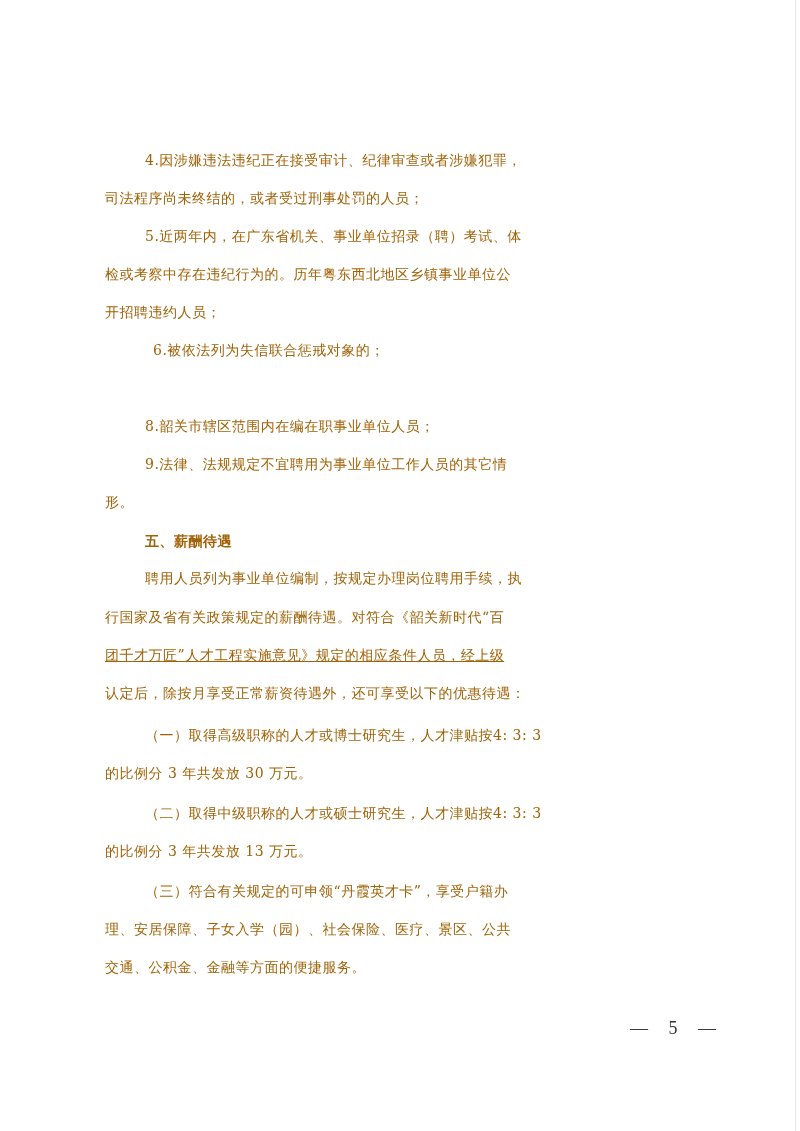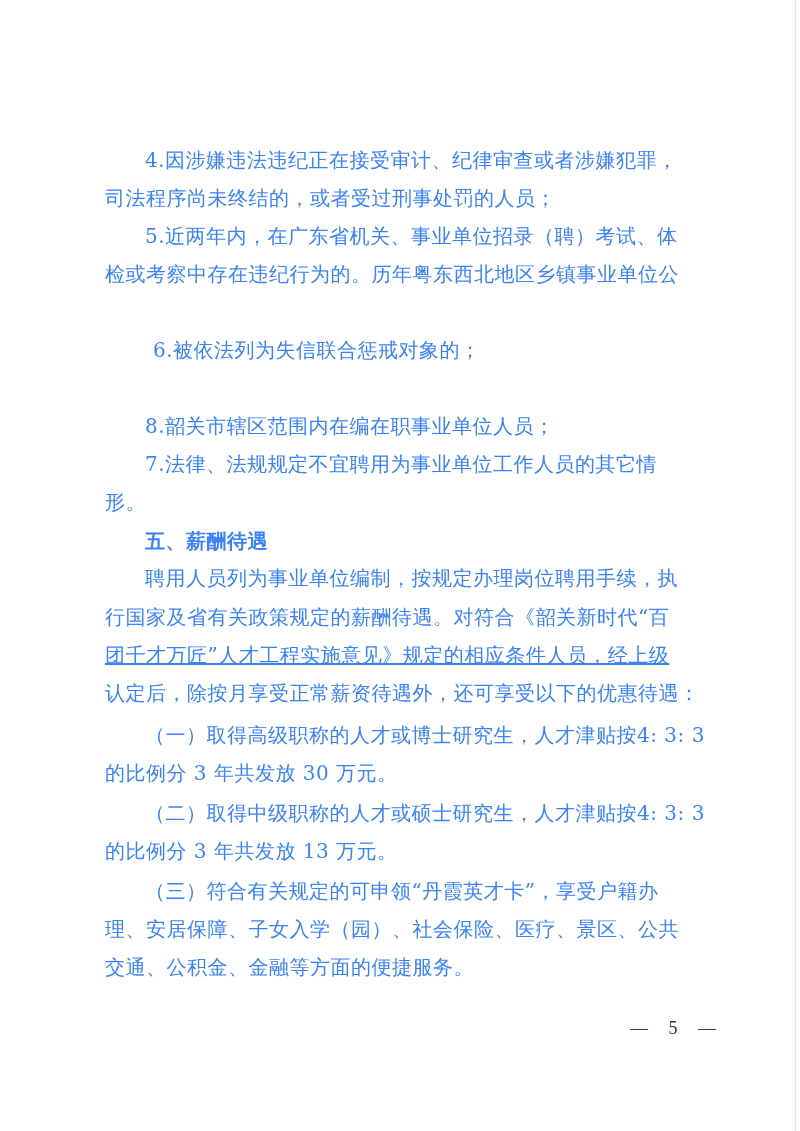--- a/index.html
+++ b/index.html
@@ -2,46 +2,47 @@
 <html><head>
   <meta charset="utf-8">
   <style>
     html, body { margin:0; padding:0; }
     body {
       width:800px; height:1131px; background:#ffffff; position:relative; overflow:hidden;
       font-family: "DejaVu Serif", "Liberation Serif", serif; color:#222;
     }
     .page { position:absolute; left:0; top:0; width:800px; height:1131px; }
     .line {
-      position:absolute; font-size:20px; line-height:24px; white-space:nowrap;
-      letter-spacing:0.5px; color:#3b82f6;
+      position:absolute; font-size:14px; line-height:24px; white-space:nowrap;
+      letter-spacing:0.5px; color:#a16207;
     }
     .heading { font-family: "DejaVu Sans", "Liberation Sans", sans-serif; font-weight:bold;text-align:center; }
     .pagenum {
       position:absolute; left:630px; top:1018px; font-size:18px; color:#333;
       font-family: "Liberation Serif", serif; letter-spacing:8px;
     }
     .edge { position:absolute; right:4px; top:0; width:1px; height:1131px; background:#e6e6e6; }
   </style>
 </head>
 <body>
 
 <div class="page">
   <div class="edge"></div>
 
   <div class="line" style="left: 145px; top: 148px;">4.因涉嫌违法违纪正在接受审计、纪律审查或者涉嫌犯罪，</div>
   <div class="line" style="left: 105px; top: 186px;">司法程序尚未终结的，或者受过刑事处罚的人员；</div>
 
   <div class="line" style="left: 145px; top: 224px;">5.近两年内，在广东省机关、事业单位招录（聘）考试、体</div>
   <div class="line" style="left: 105px; top: 262px;">检或考察中存在违纪行为的。历年粤东西北地区乡镇事业单位公</div>
+  <div class="line" style="left: 105px; top: 300px;">开招聘违约人员；</div>
 
   <div class="line" style="left: 153px; top: 338px;">6.被依法列为失信联合惩戒对象的；</div>
   <div class="line" style="left: 145px; top: 414px;">8.韶关市辖区范围内在编在职事业单位人员；</div>
 
-  <div class="line" style="left: 145px; top: 452px;">7.法律、法规规定不宜聘用为事业单位工作人员的其它情</div>
+  <div class="line" style="left: 145px; top: 452px;">9.法律、法规规定不宜聘用为事业单位工作人员的其它情</div>
   <div class="line" style="left: 105px; top: 490px;">形。</div>
 
   <div class="line heading" style="left: 145px; top: 529px;">五、薪酬待遇</div>
 
   <div class="line" style="left: 145px; top: 566px;">聘用人员列为事业单位编制，按规定办理岗位聘用手续，执</div>
   <div class="line" style="left: 105px; top: 605px; text-align: right;">行国家及省有关政策规定的薪酬待遇。对符合《韶关新时代“百</div>
   <div class="line" style="left: 105px; top: 643px; text-decoration: underline;">团千才万匠”人才工程实施意见》规定的相应条件人员，经上级</div>
   <div class="line" style="left: 105px; top: 681px;">认定后，除按月享受正常薪资待遇外，还可享受以下的优惠待遇：</div>
 
   <div class="line" style="left: 145px; top: 723px;">（一）取得高级职称的人才或博士研究生，人才津贴按4: 3: 3</div>

